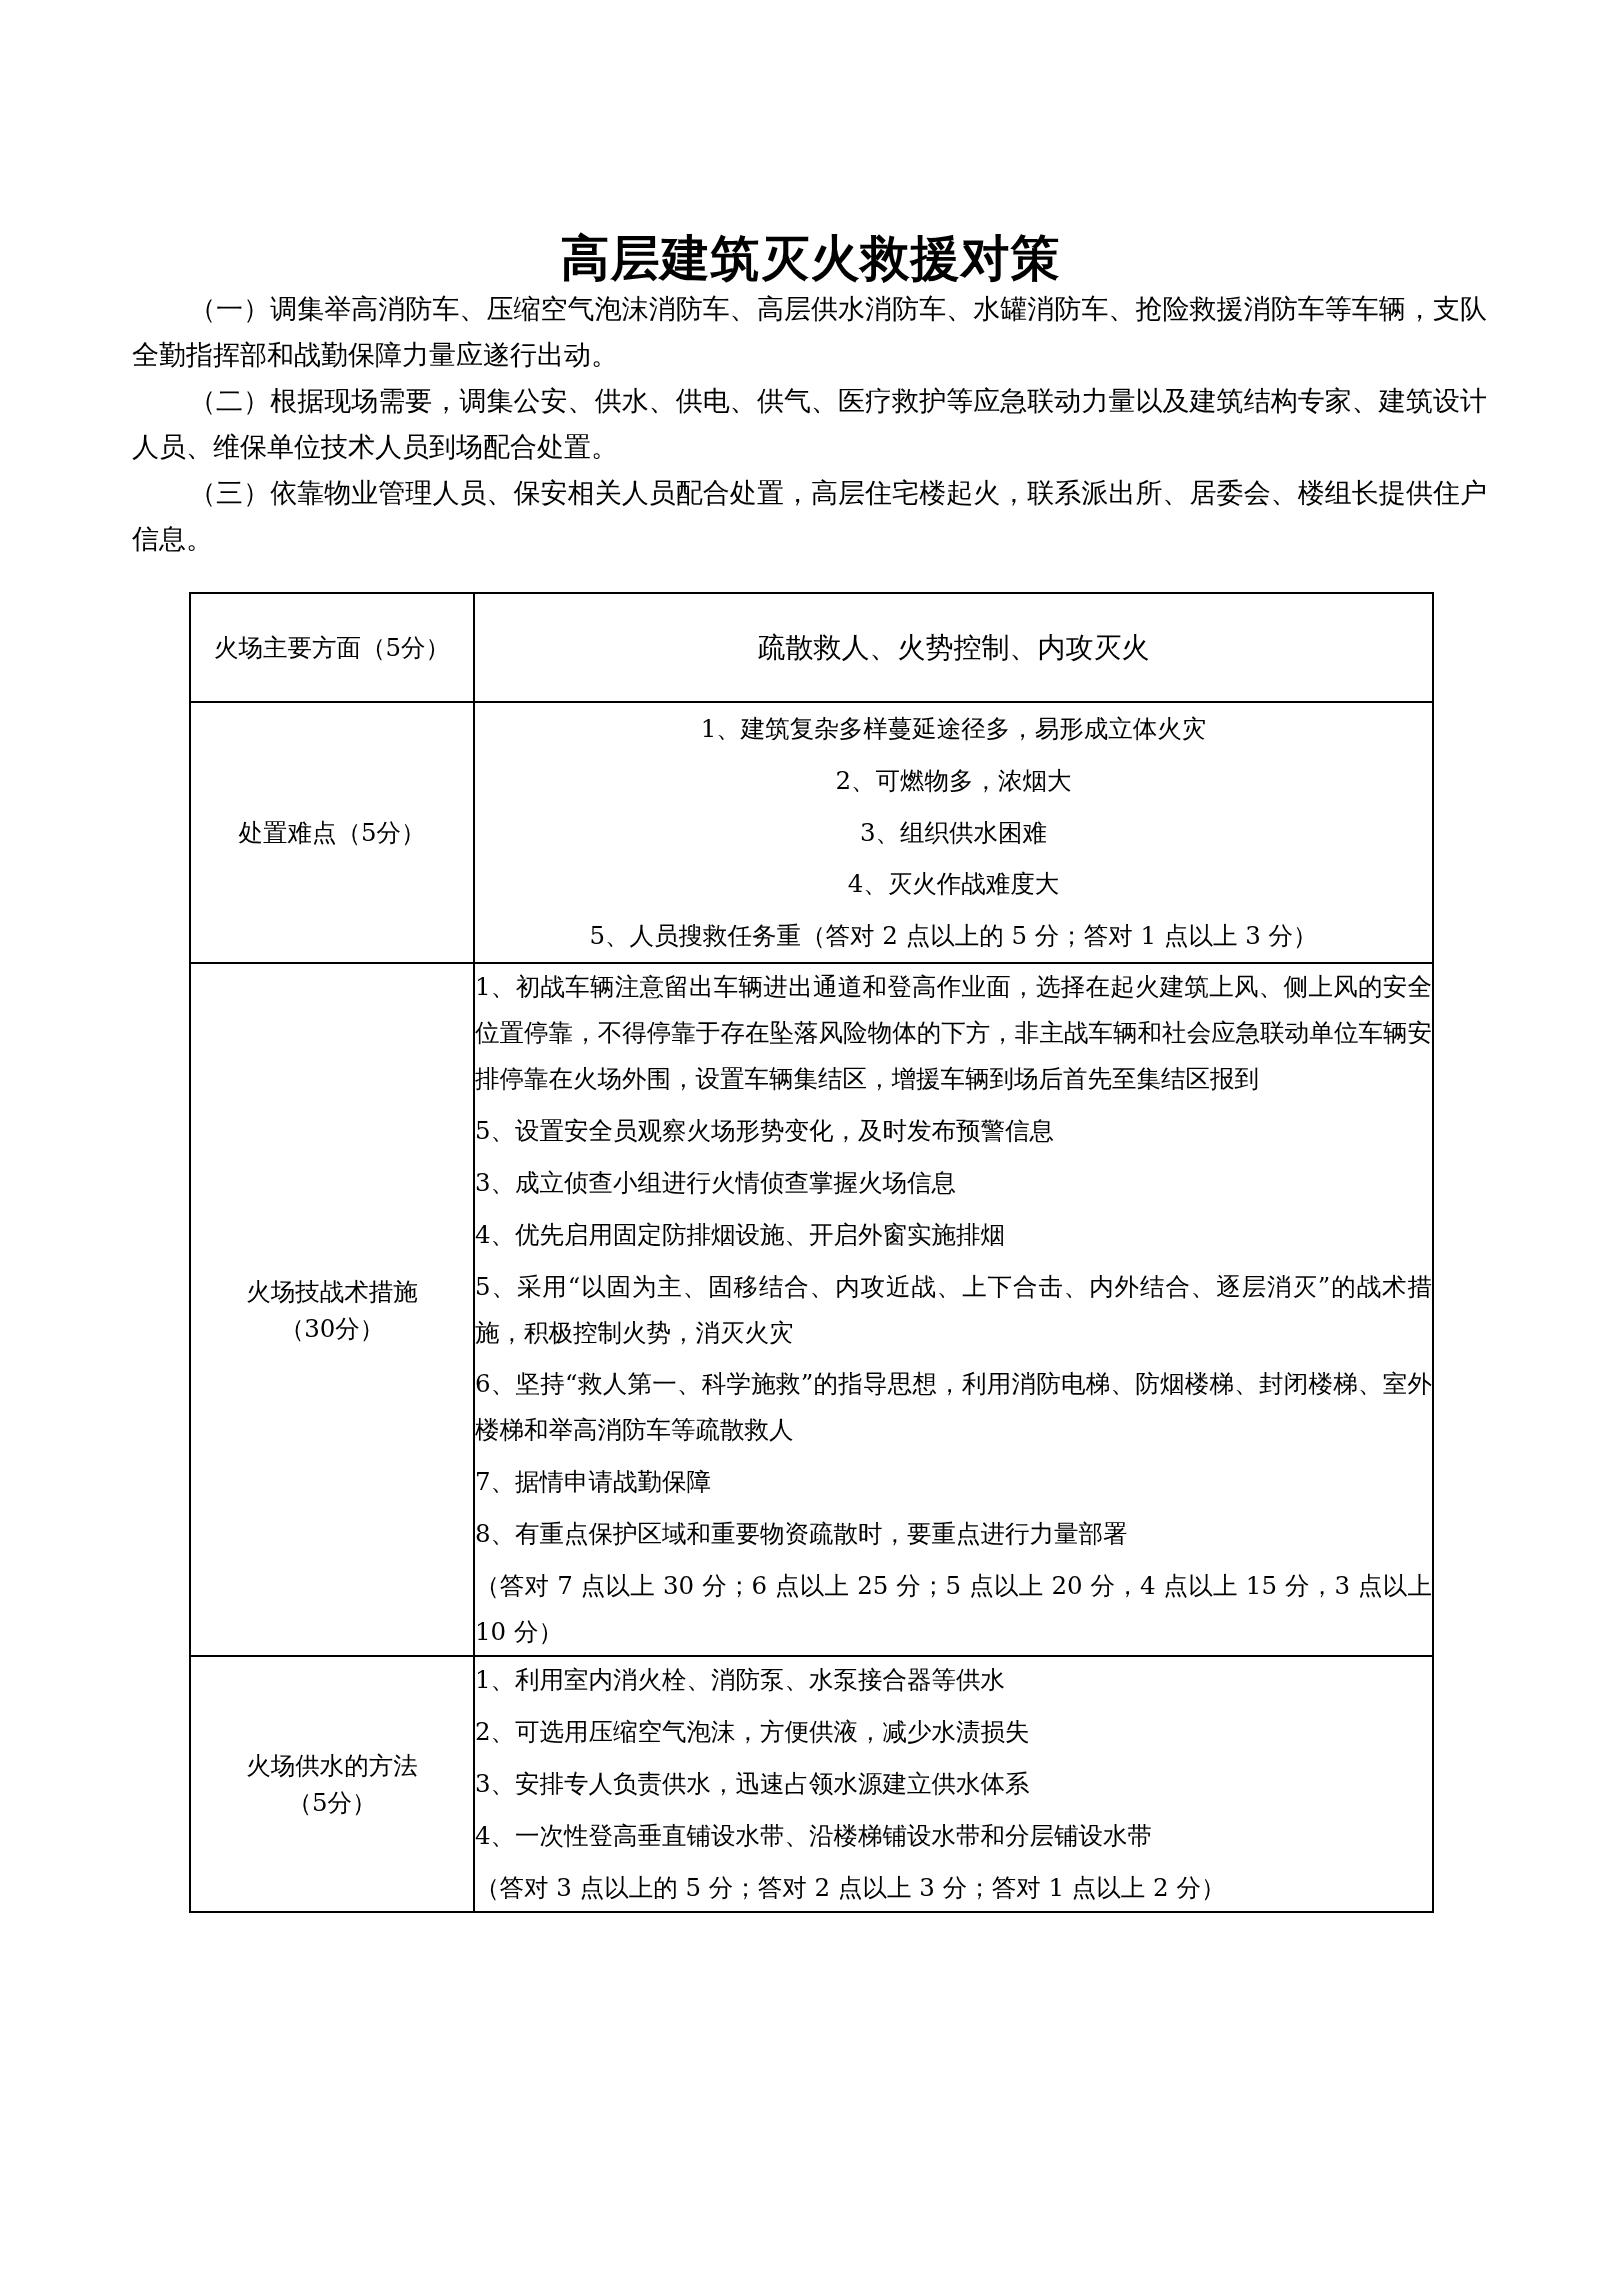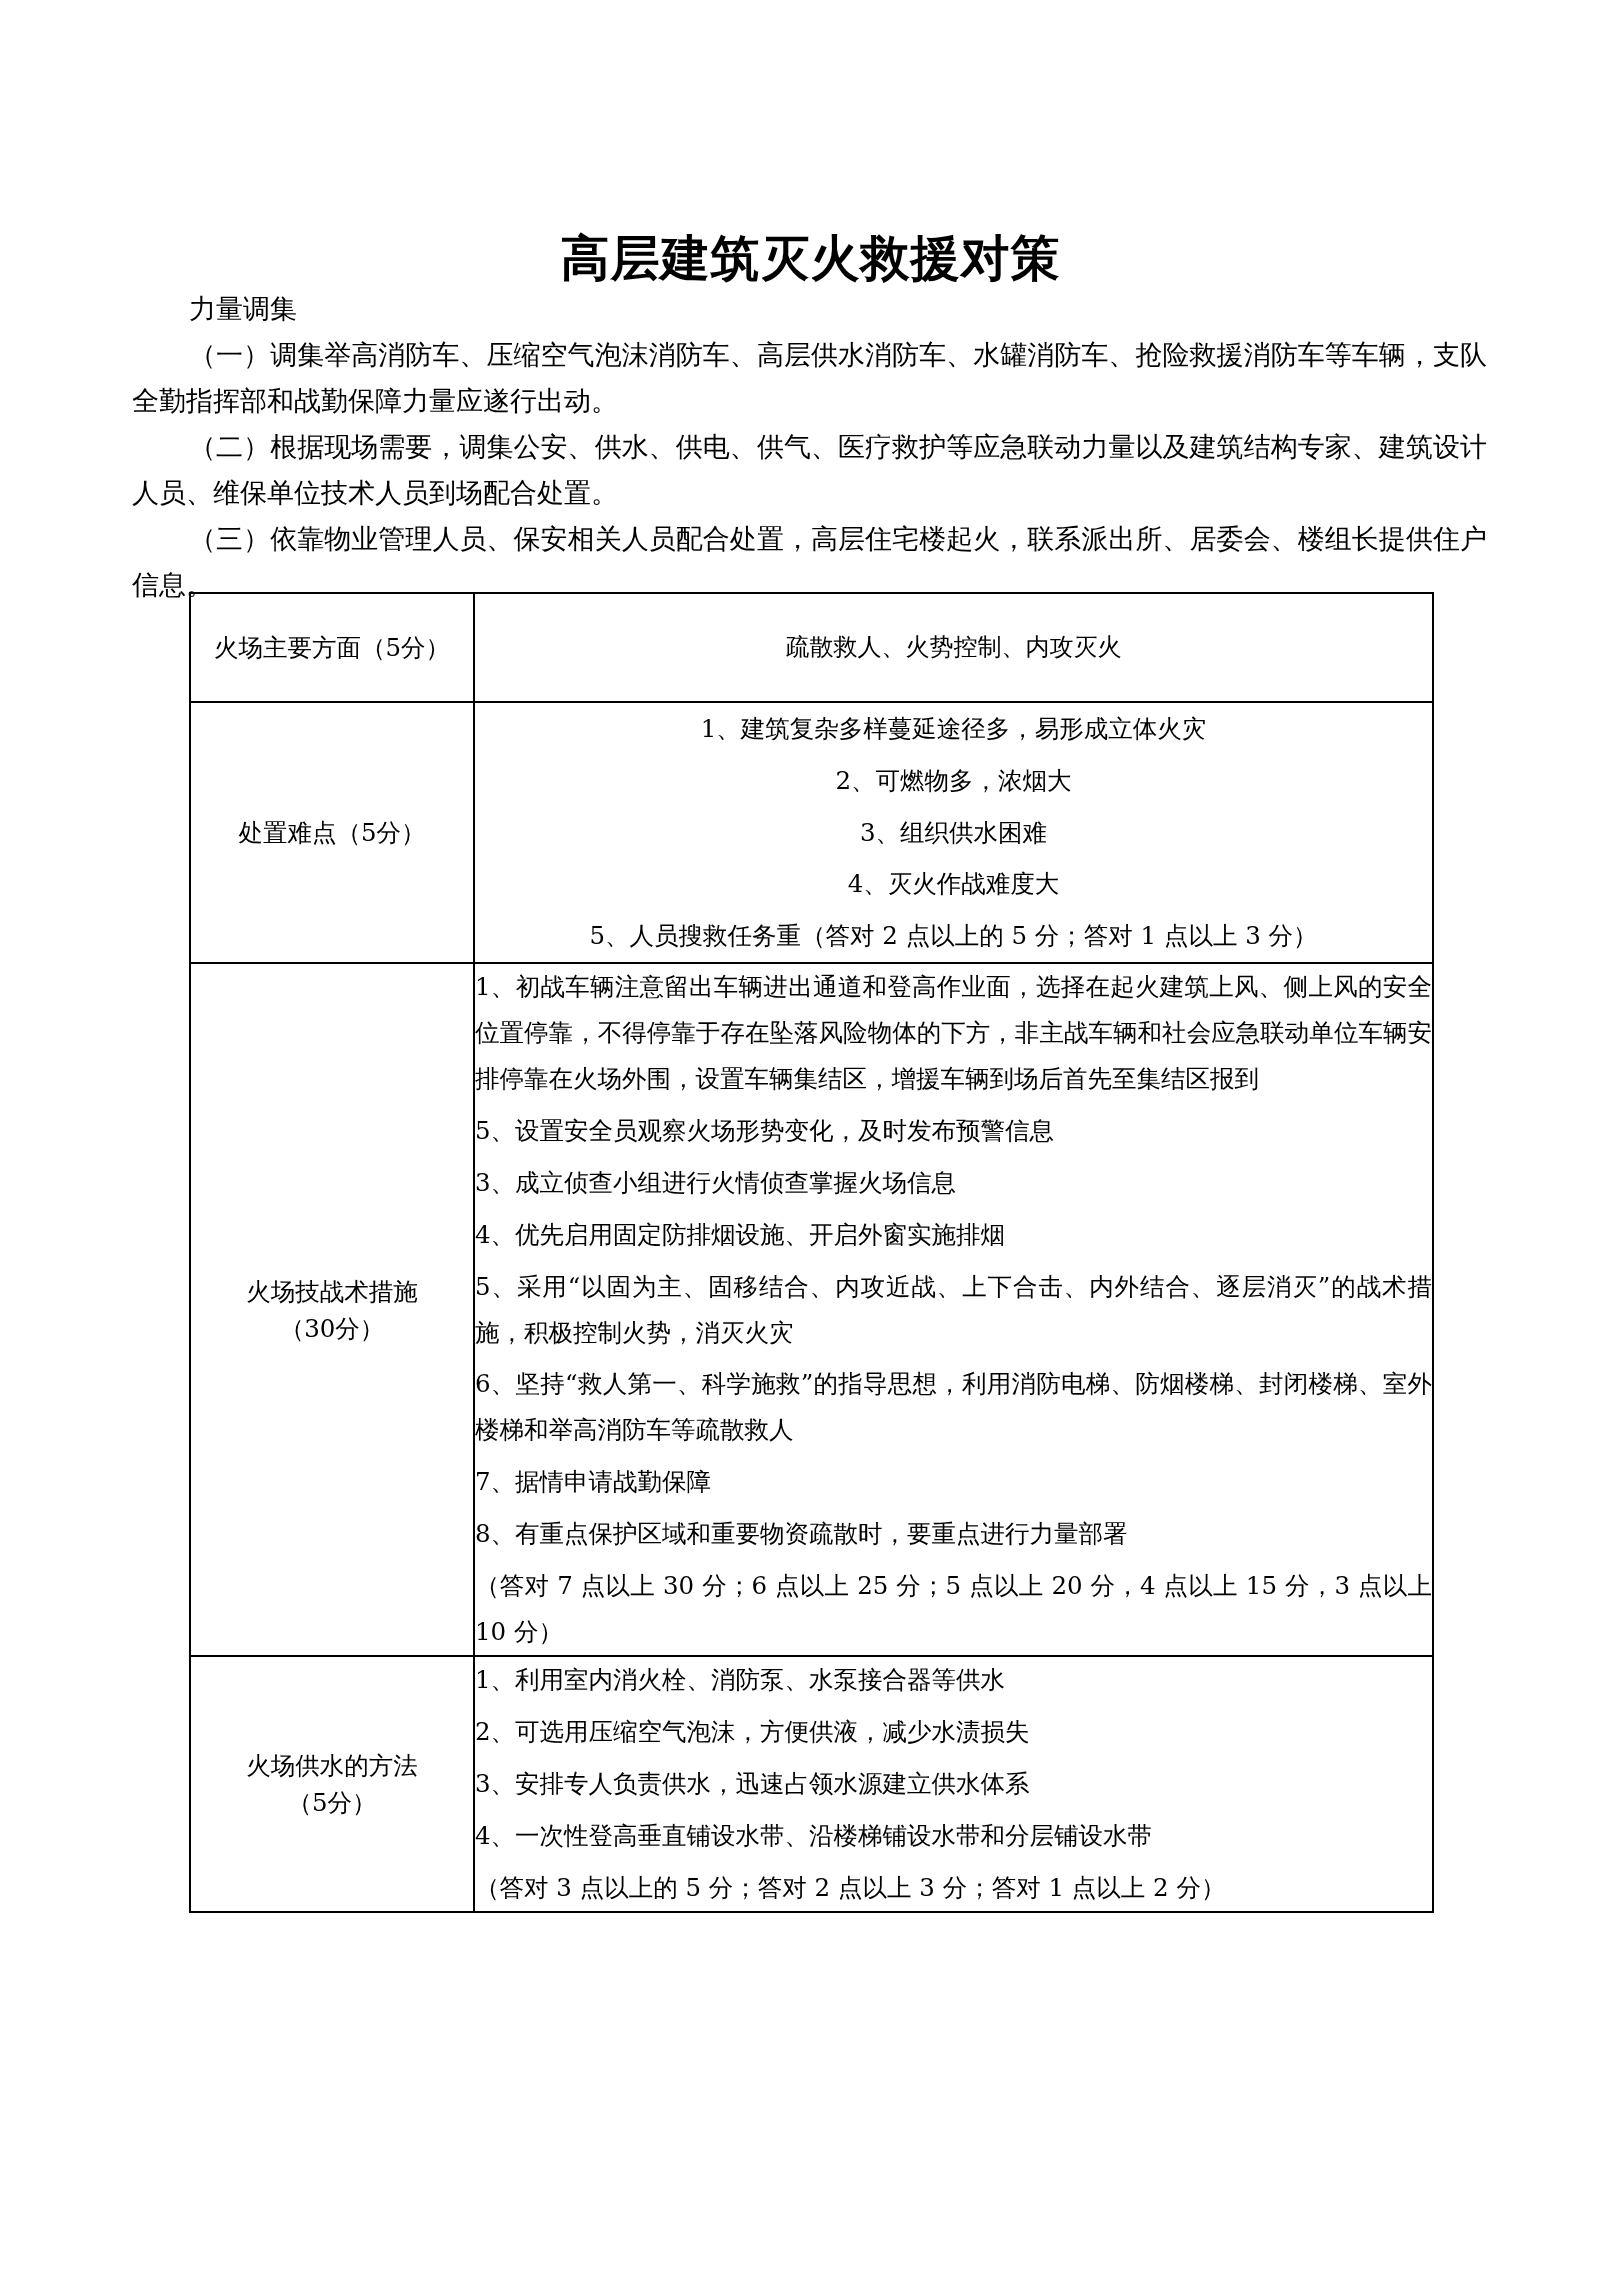--- a/index.html
+++ b/index.html
@@ -80,21 +80,21 @@
   col.c2 { width: 959px; }
 
   .cell-label {
     text-align: center;
     font-size: 24.5px;
     line-height: 37px;
     padding: 9.8px 5.9px;
   }
   .cell-center {
     text-align: center;
-    font-size: 24px;
+    font-size: 28px;
     line-height: 37px;
     padding: 9.8px 5.9px;
   }
   .cell-body {
     padding: 25.5px 33px 25.5px 35px;
     font-size: 24.5px;
     line-height: 46px;
     text-align: justify;
     text-justify: inter-ideograph;
     margin-left: 44px;
@@ -115,21 +115,20 @@
   .pad-bot-lg { padding-bottom: 39px; }
 </style>
 </head>
 <body>
 
 <div class="page">
 
   <h1 class="doc-title">高层建筑灭火救援对策</h1>
 
   <div class="intro">
-    <p class="lead">力量调集</p>
     <p class="item">（一）调集举高消防车、压缩空气泡沫消防车、高层供水消防车、水罐消防车、抢险救援消防车等车辆，支队全勤指挥部和战勤保障力量应遂行出动。</p>
     <p class="item">（二）根据现场需要，调集公安、供水、供电、供气、医疗救护等应急联动力量以及建筑结构专家、建筑设计人员、维保单位技术人员到场配合处置。</p>
     <p class="item">（三）依靠物业管理人员、保安相关人员配合处置，高层住宅楼起火，联系派出所、居委会、楼组长提供住户信息。</p>
   </div>
 
   <div class="grid-wrap">
     <table class="grid">
       <colgroup>
         <col class="c1">
         <col class="c2">

